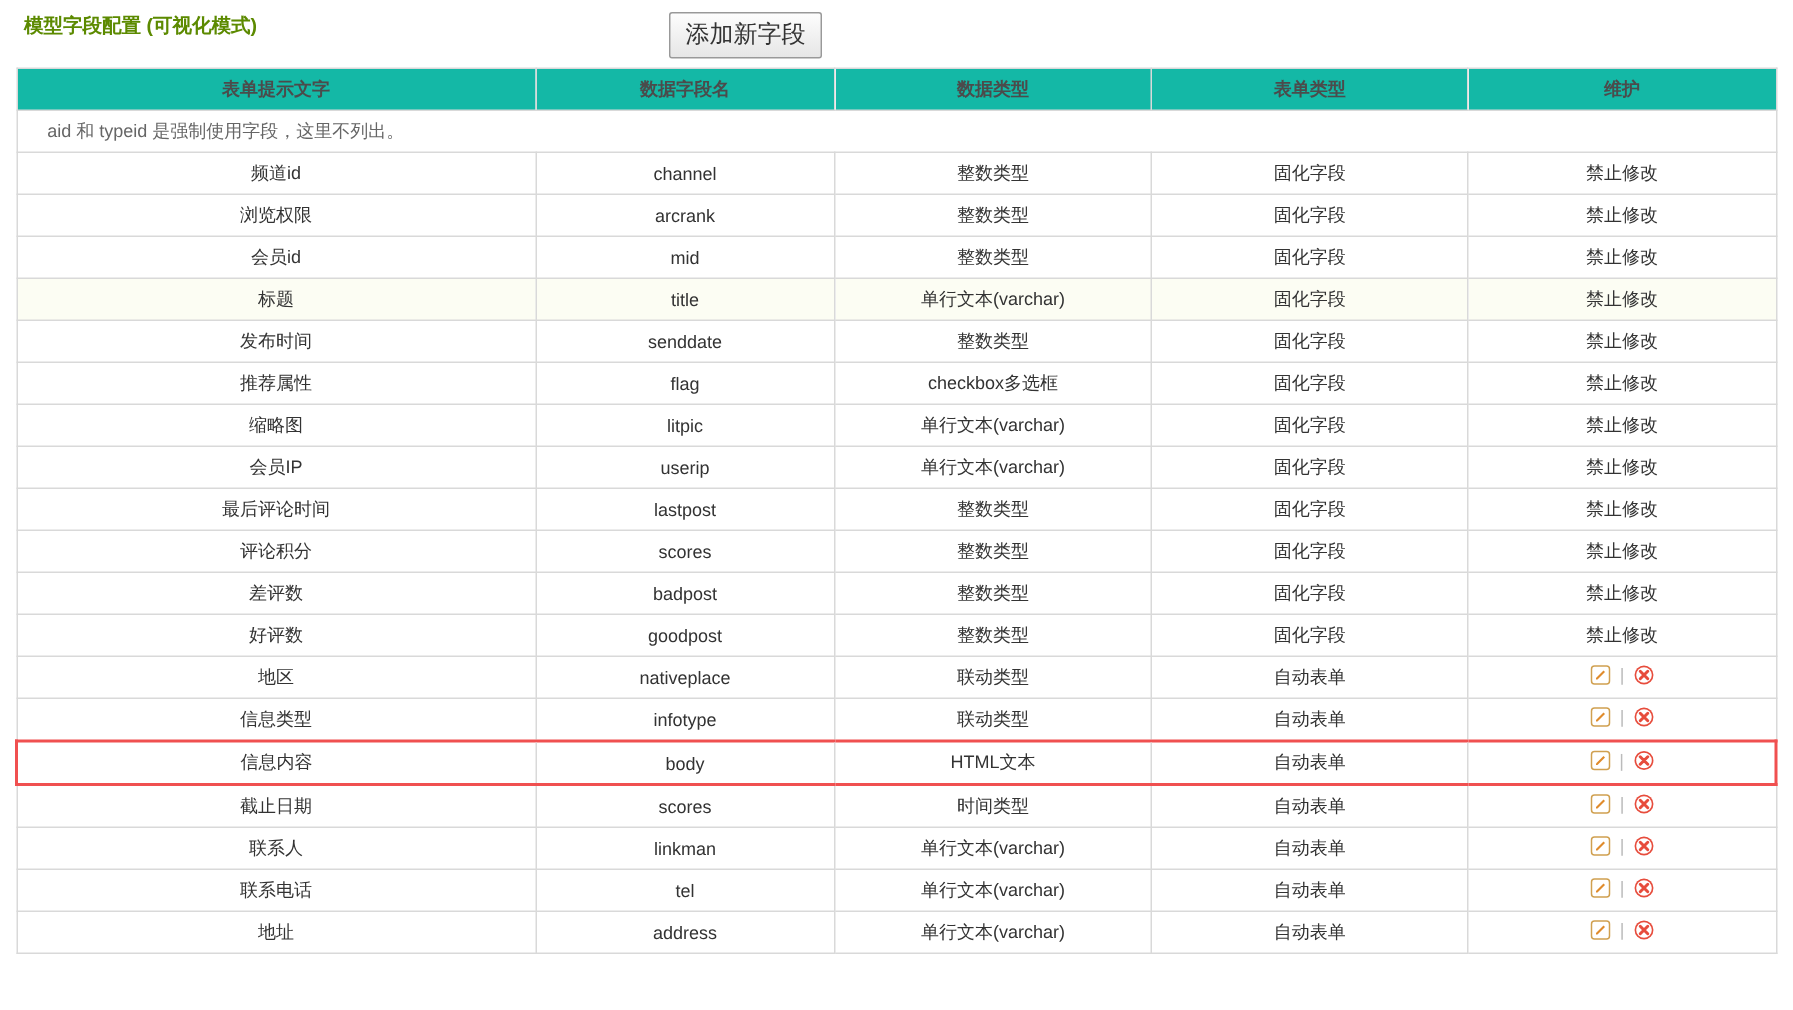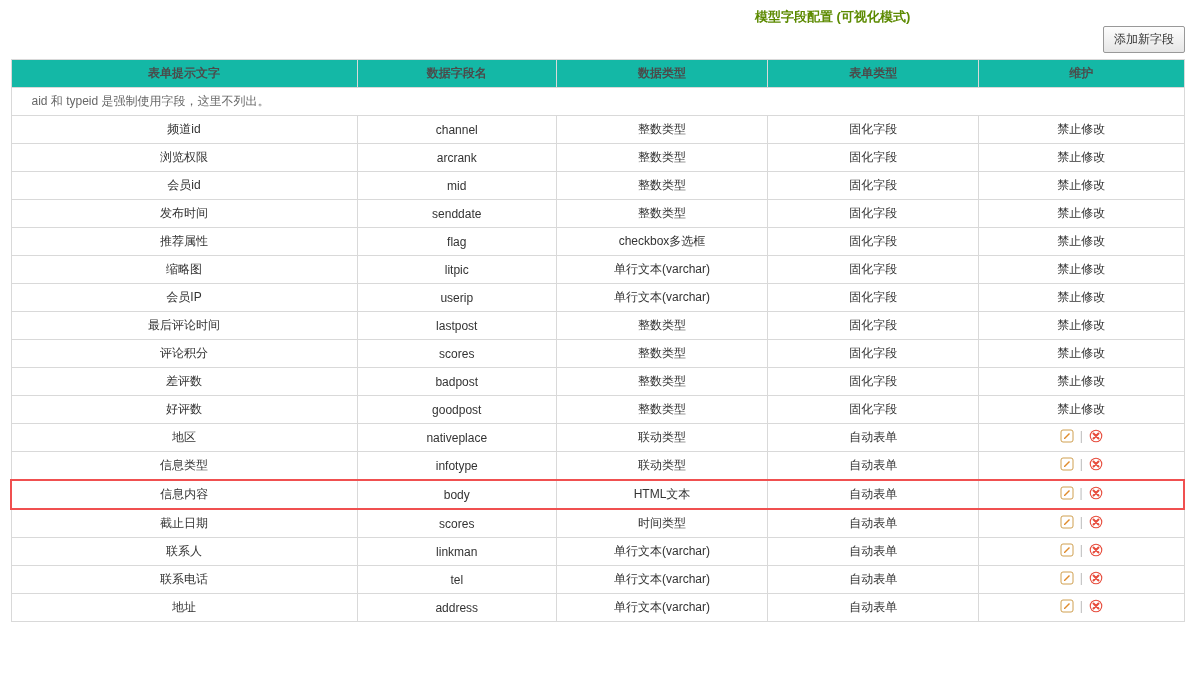--- a/index.html
+++ b/index.html
@@ -5,34 +5,33 @@
   body {
     margin: 0;
     padding: 8px 10px;
     font-family: "Microsoft YaHei", SimSun, Arial, sans-serif;
     font-size: 12px;
     background: #ffffff;
     color: #333;
   }
   .header-row {
     display: flex;
-    align-items: flex-end;
+    align-items: flex-start;
     margin-bottom: 6px;
     padding-left: 6px;
-    flex-direction: column;
   }
   .title {
     color: #5c8a00;
     font-weight: bold;
     font-size: 13px;
     width: 430px;
   }
   .add-btn {
     font-family: Liberation Mono, monospace;
-    font-size: 12px;
+    font-size: 16px;
     padding: 4px 10px;
     border: 1px solid #999;
     background: linear-gradient(#fdfdfd, #e6e6e6);
     border-radius: 2px;
     cursor: pointer;
     color: #333;
   }
   .table-wrap {
   }
   table {
@@ -127,20 +126,27 @@
           <td>固化字段</td>
           <td><span>禁止修改</span></td>
         </tr>
         <tr>
           <td>会员id</td>
           <td>mid</td>
           <td>整数类型</td>
           <td>固化字段</td>
           <td><span>禁止修改</span></td>
         </tr>
+        <tr class="hl">
+          <td>标题</td>
+          <td>title</td>
+          <td>单行文本(varchar)</td>
+          <td>固化字段</td>
+          <td><span>禁止修改</span></td>
+        </tr>
         <tr>
           <td>发布时间</td>
           <td>senddate</td>
           <td>整数类型</td>
           <td>固化字段</td>
           <td><span>禁止修改</span></td>
         </tr>
         <tr>
           <td>推荐属性</td>
           <td>flag</td>

